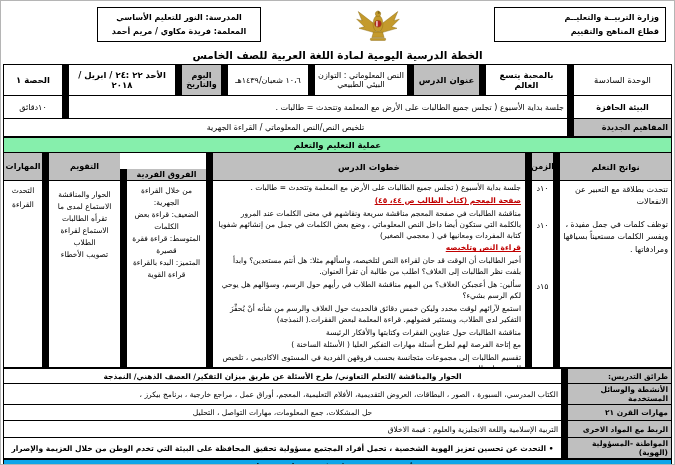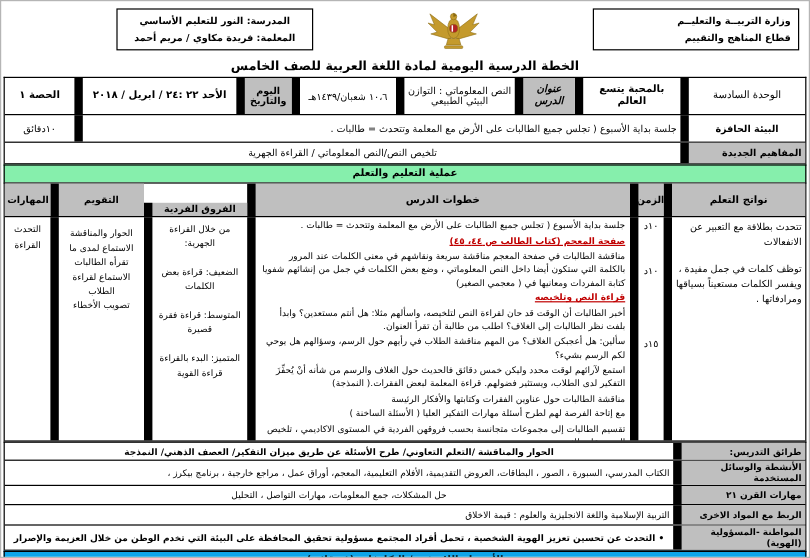--- a/index.html
+++ b/index.html
@@ -26,21 +26,21 @@
   .b{font-weight:bold;}
   .fs8{font-size:8px;} .fs9{font-size:8.5px;}
   .banner{margin:0 2px;border:1px solid #000;border-bottom:none;text-align:center;
           font-size:8.5px;font-weight:bold;padding:2px 0;}
   .orange{background:#86efac;}
   
   .bodyrow{height:186px;}
   .col-outcomes{width:118px;font-size:8px;justify-content:flex-start;padding-top:3px;line-height:1.55;}
   .col-time{width:28px;font-size:8px;justify-content:flex-start;text-align:center;padding-top:3px;}
   .col-steps{flex:1;font-size:7.5px;justify-content:flex-start;padding:2px 4px;line-height:1.45;text-align:right;}
-  .col-diff{width:86px;font-size:7.5px;justify-content:flex-start;padding-top:4px;text-align:center;line-height:1.6;gap:12px;}
+  .col-diff{width:86px;font-size:7.5px;justify-content:flex-start;padding-top:4px;text-align:center;line-height:1.6;}
   .col-assess{width:78px;font-size:7.5px;justify-content:flex-start;padding-top:8px;text-align:center;line-height:1.6;}
   .col-skills{width:38px;font-size:7.5px;justify-content:flex-start;padding-top:3px;text-align:center;line-height:1.8;}
   .step{margin-bottom:2px;}
   .red-head{color:#c00000;font-weight:bold;text-decoration:underline;}
   .tm{display:block;}
   .tm2{margin-top:28px;} .tm3{margin-top:52px;}
   .out{margin-bottom:10px;}
   
   .flabel{width:110px;font-size:7.5px;font-weight:bold;text-align:right;}
   .fvalue{flex:1;font-size:7.5px;text-align:center;}
@@ -79,21 +79,21 @@
       <div>المدرسة: النور للتعليم الأساسي</div>
       <div>المعلمة: فريدة مكاوي / مريم أحمد</div>
     </div>
   </div>
   <div class="doc-title">الخطة الدرسية اليومية لمادة اللغة العربية للصف الخامس</div>
 
   <div class="tbl">
     <div class="row" style="min-height:30px;">
       <div class="cell c fs9" style="width:104px;">الوحدة السادسة</div>
       <div class="cell c fs9 b" style="width:88px;">بالمحبة يتسع العالم</div>
-      <div class="cell c fs9 gray b" style="width:50px;font-style:italic;">عنوان الدرس</div>
+      <div class="cell c fs9 gray b" style="width:72px;">عنوان الدرس</div>
       <div class="cell c fs8" style="width:99px;">النص المعلوماتي : التوازن البيئي الطبيعي</div>
       <div class="cell c fs8" style="width:87px;">١٠،٦ شعبان/١٤٣٩هـ</div>
       <div class="cell c fs8 gray b" style="width:46px;">اليوم والتاريخ</div>
       <div class="cell c fs9 b" style="flex:1;">الأحد ٢٢ :٢٤ / ابريل / ٢٠١٨</div>
       <div class="cell c fs9 b" style="width:58px;">الحصة ١</div>
     </div>
     <div class="row" style="min-height:22px;">
       <div class="cell c fs8 b" style="width:104px;">البيئة الحافزة</div>
       <div class="cell fs8" style="flex:1;text-align:right;">جلسة بداية الأسبوع ( تجلس جميع الطالبات على الأرض مع المعلمة وتتحدث = طالبات .</div>
       <div class="cell c fs8" style="width:58px;">١٠دقائق</div>

